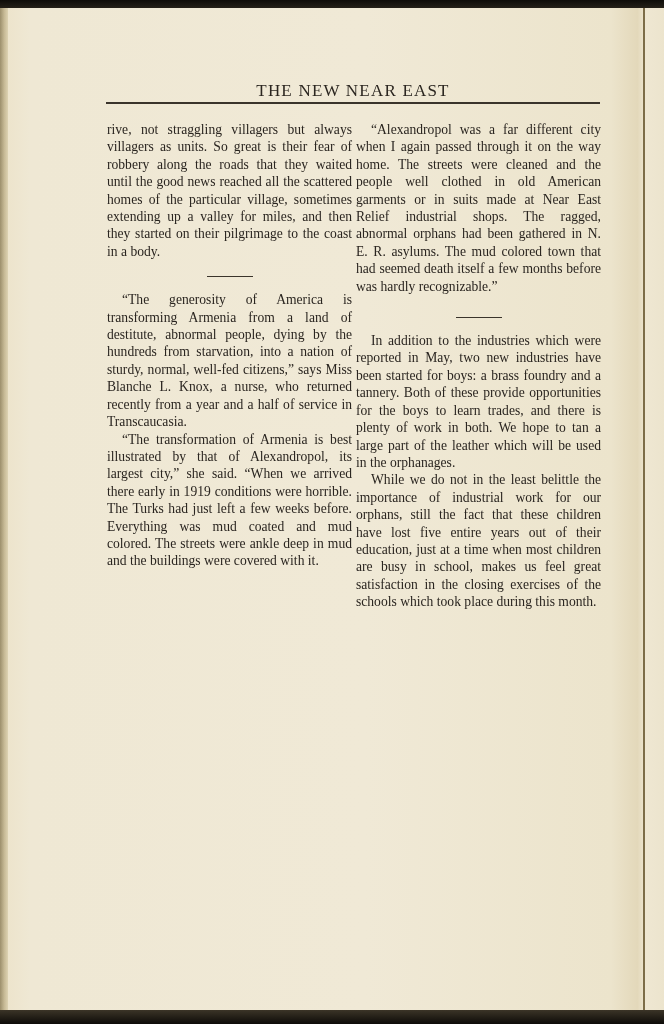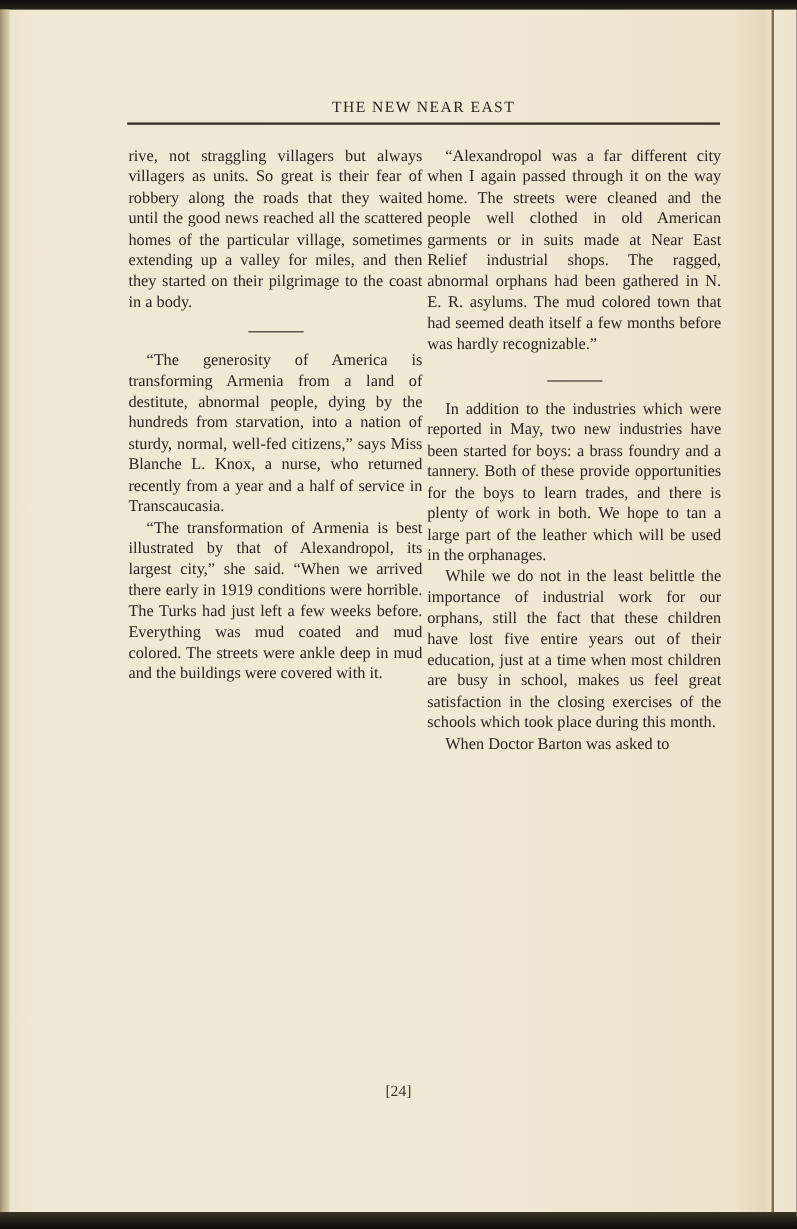--- a/index.html
+++ b/index.html
@@ -27,21 +27,21 @@
     .spine {
       position: absolute; left: 643px; top: 8px; width: 2px; height: 1006px;
       background: #7d6d48;
     }
     .bottom-edge {
       position: absolute; left: 0; top: 1010px; width: 664px; height: 14px;
       background: linear-gradient(#3b3427, #0d0b08);
     }
     .header {
       position: absolute; left: 106px; top: 81px; width: 494px;
-      text-align: center; font-size: 13px; letter-spacing: 1.2px;
+      text-align: center; font-size: 17px; letter-spacing: 1.2px;
       color: #2b2620;
     }
     .header-rule {
       position: absolute; left: 106px; top: 102px; width: 494px; height: 0;
       border-top: 2px solid #3a342b;
     }
     .col {
       position: absolute; top: 121px; width: 245px;
       font-size: 13.6px; line-height: 17.4px; text-align: justify;
     }
@@ -88,18 +88,16 @@
   </div>
 
   <div class="col col-right">
     <div>
         <p class="indent">“Alexandropol was a far different city when I again passed through it on the way home. The streets were cleaned and the people well clothed in old American garments or in suits made at Near East Relief industrial shops. The ragged, abnormal orphans had been gathered in N. E. R. asylums. The mud colored town that had seemed death itself a few months before was hardly recognizable.”</p>
       </div>
     <div class="divider" style="margin-top:22px;"></div>
     <div>
         <p class="indent">In addition to the industries which were reported in May, two new industries have been started for boys: a brass foundry and a tannery. Both of these provide opportunities for the boys to learn trades, and there is plenty of work in both. We hope to tan a large part of the leather which will be used in the orphanages.</p>
         <p class="indent">While we do not in the least belittle the importance of industrial work for our orphans, still the fact that these children have lost five entire years out of their education, just at a time when most children are busy in school, makes us feel great satisfaction in the closing exercises of the schools which took place during this month.</p>
-        <p class="indent">When Doctor Barton was asked to</p>
       </div>
   </div>
 
-  <div class="page-number">[24]</div>
 </div>
 
 </body></html>

